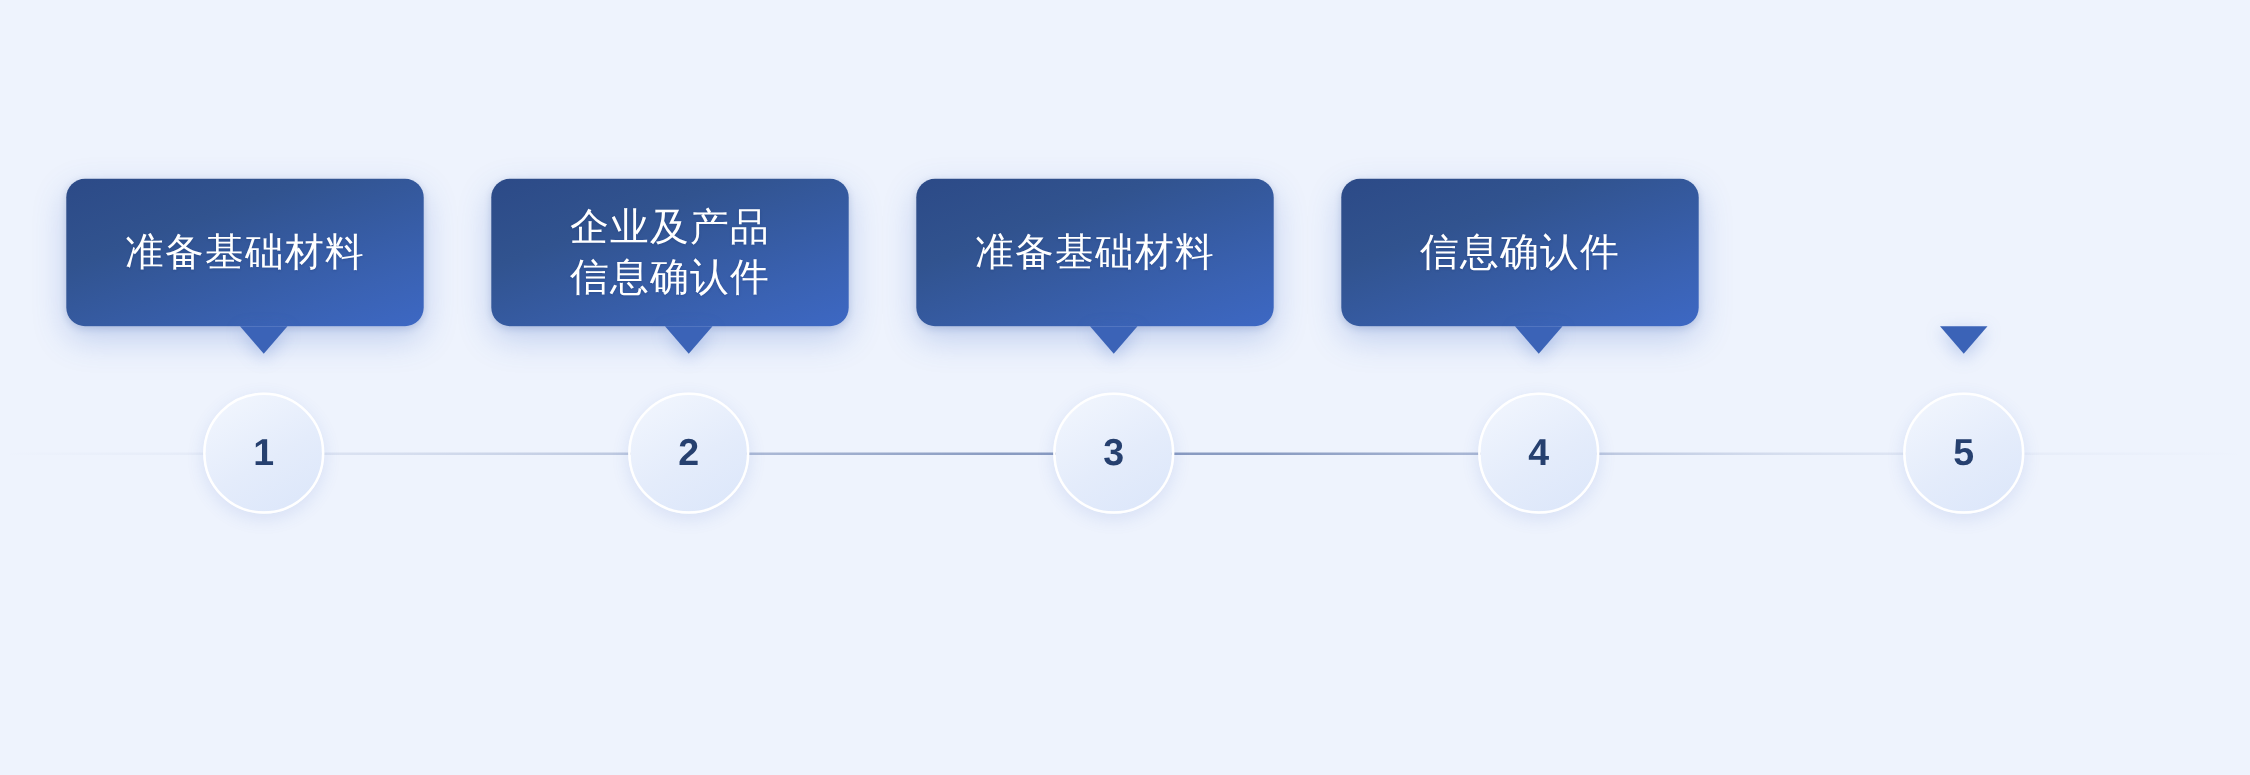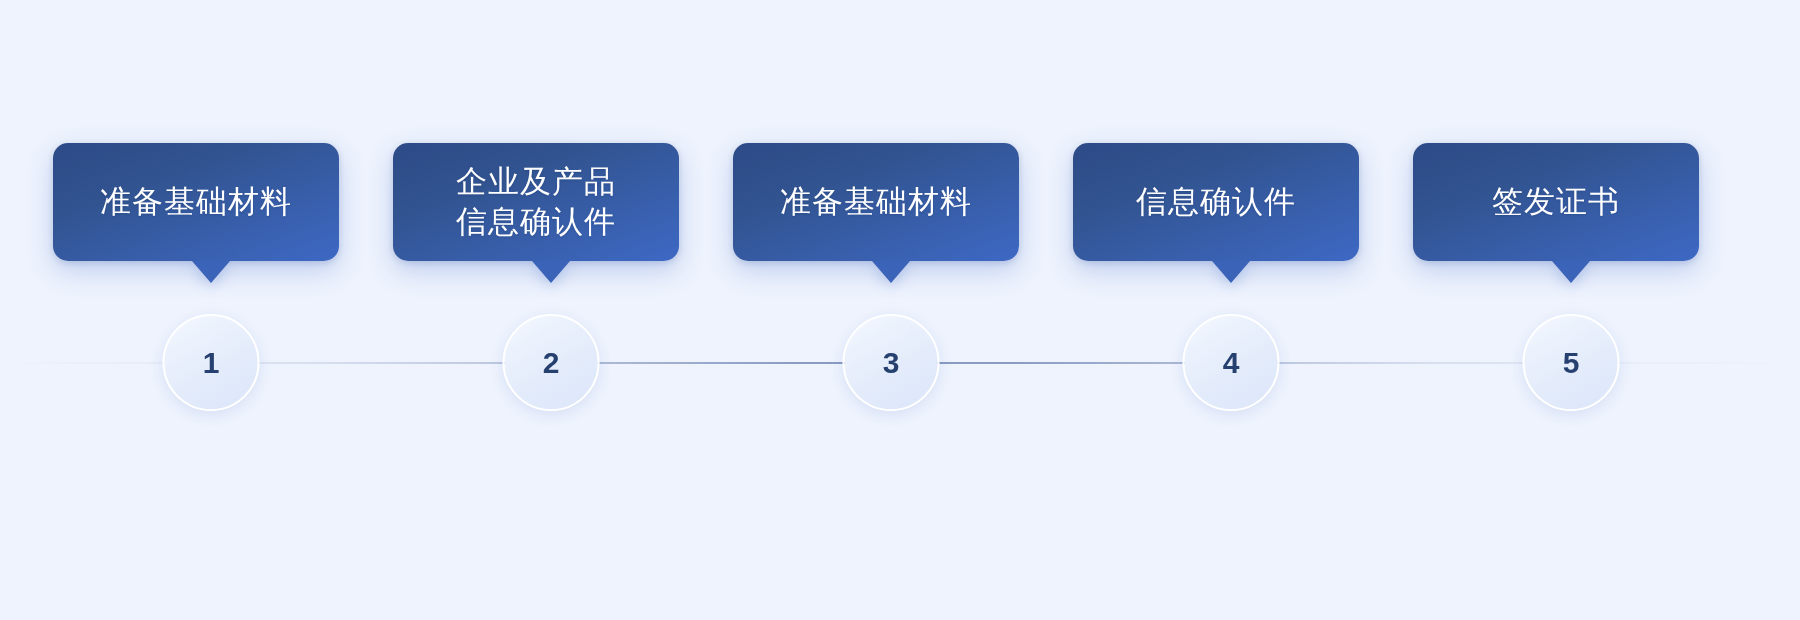--- a/index.html
+++ b/index.html
@@ -162,23 +162,20 @@
       <div class="card">
         <div class="card-label">信息确认件</div>
       </div>
       <div class="pointer"></div>
       <div class="node">
         <span class="node-num">4</span>
       </div>
     </div>
 
     <div class="step">
-      <div class="card">
-        <div class="card-label">签发证书</div>
-      </div>
       <div class="pointer"></div>
       <div class="node">
         <span class="node-num">5</span>
       </div>
     </div>
 
   </div>
 </div>
 
 </body></html>

